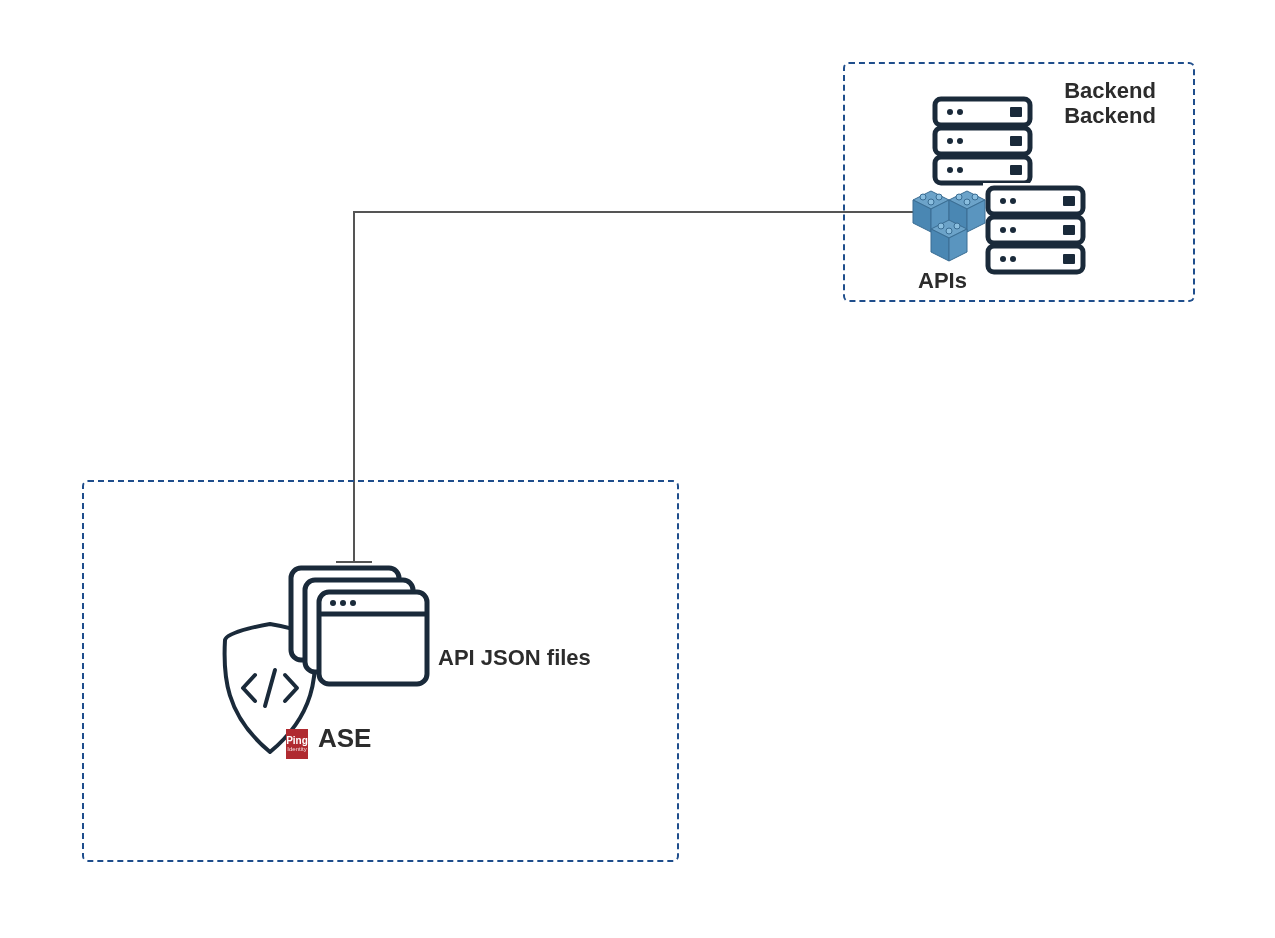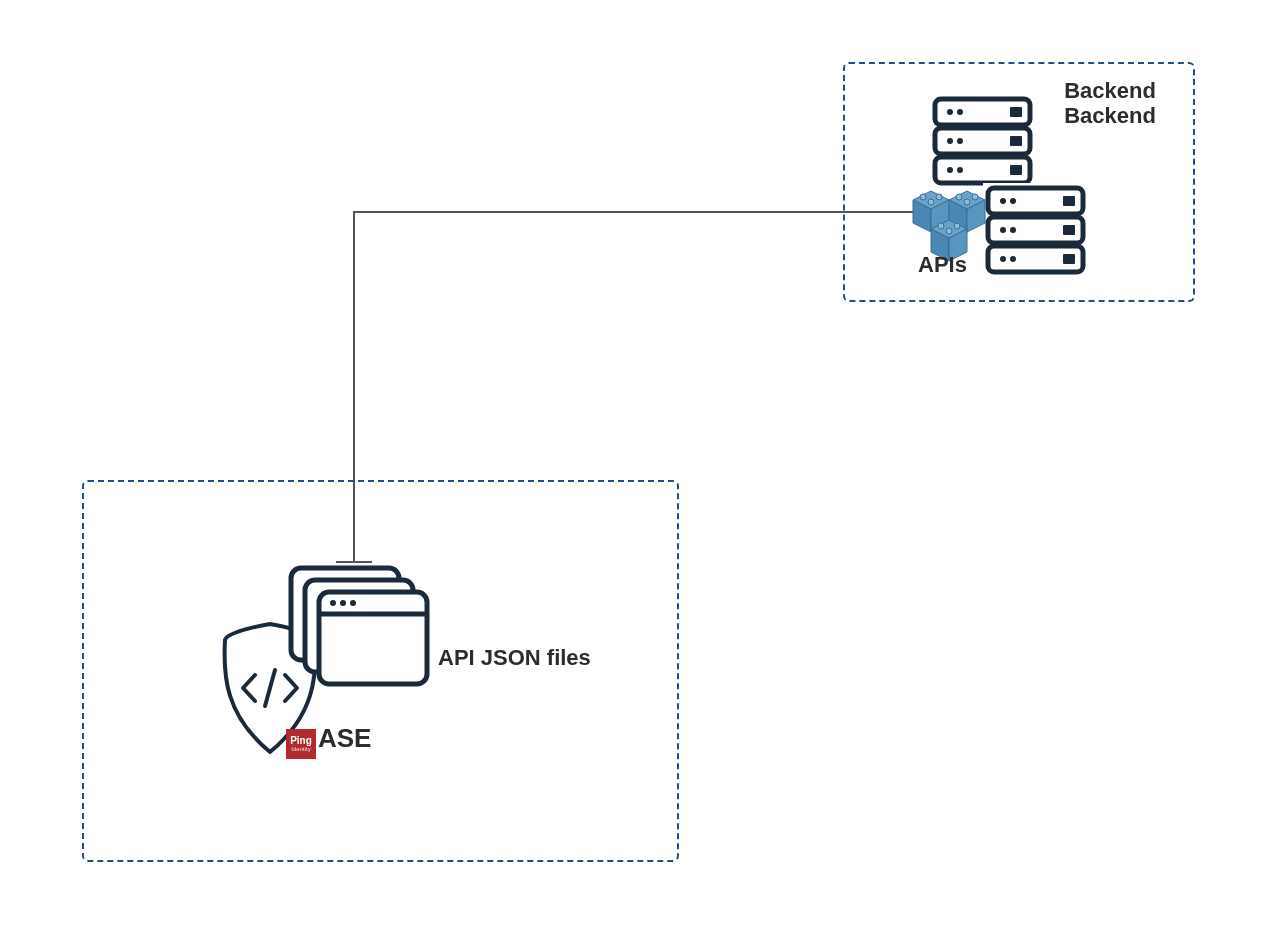--- a/index.html
+++ b/index.html
@@ -37,21 +37,21 @@
   }
   .apis-label {
     font-size: 22px;
   }
   .backend-label {
     font-size: 22px;
     text-align: center;
   }
   .ping-badge {
     position: absolute;
-    width: 30px;
+    width: 22px;
     height: 30px;
     background: #b02a30;
     color: #fff;
     font-weight: bold;
     display: flex;
     flex-direction: column;
     align-items: center;
     justify-content: center;
     font-size: 10px;
     line-height: 1;
@@ -145,21 +145,21 @@
       <circle cx="52" cy="41" r="3" fill="#8abedf"></circle>
       <circle cx="44" cy="46" r="3" fill="#8abedf"></circle>
     </g>
   </svg>
 
   <div class="label backend-label" style="left:1030px; top:78px; width:160px;">
     <span>Backend</span><br>
     <span>Backend</span>
   </div>
 
-  <div class="label apis-label" style="left:918px; top:252px;text-align:center;">APIs</div>
+  <div class="label apis-label" style="left:918px; top:268px;text-align:center;">APIs</div>
 
   <div class="dashed-box" style="left:82px; top:480px; width:597px; height:382px;"></div>
 
   <svg width="110" height="138" viewBox="0 0 110 138" style="left:215px; top:620px;">
     <path d="M55 4 C55 4 98 11 100 20 C102 55 100 95 55 132 C10 95 8 55 10 20 C12 11 55 4 55 4 Z" fill="#ffffff" stroke="#1a2a3a" stroke-width="4" stroke-linejoin="round"></path>
     <g stroke="#1a2a3a" stroke-width="4" fill="none" stroke-linecap="round" stroke-linejoin="round">
       <polyline points="40,55 28,68 40,81"></polyline>
       <polyline points="70,55 82,68 70,81"></polyline>
       <line x1="60" y1="50" x2="50" y2="86"></line>
     </g>

